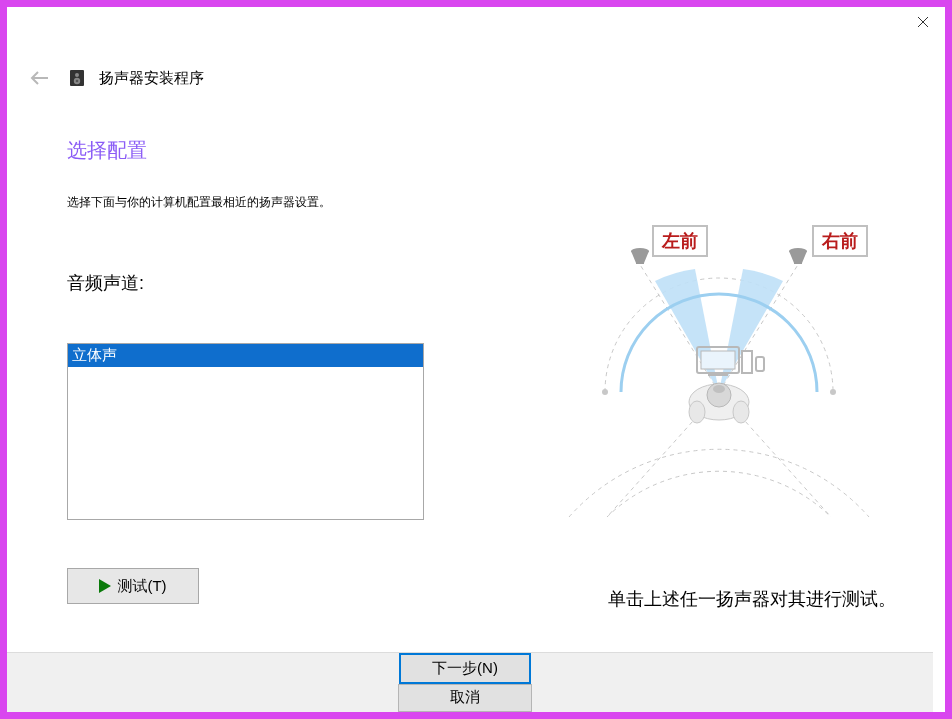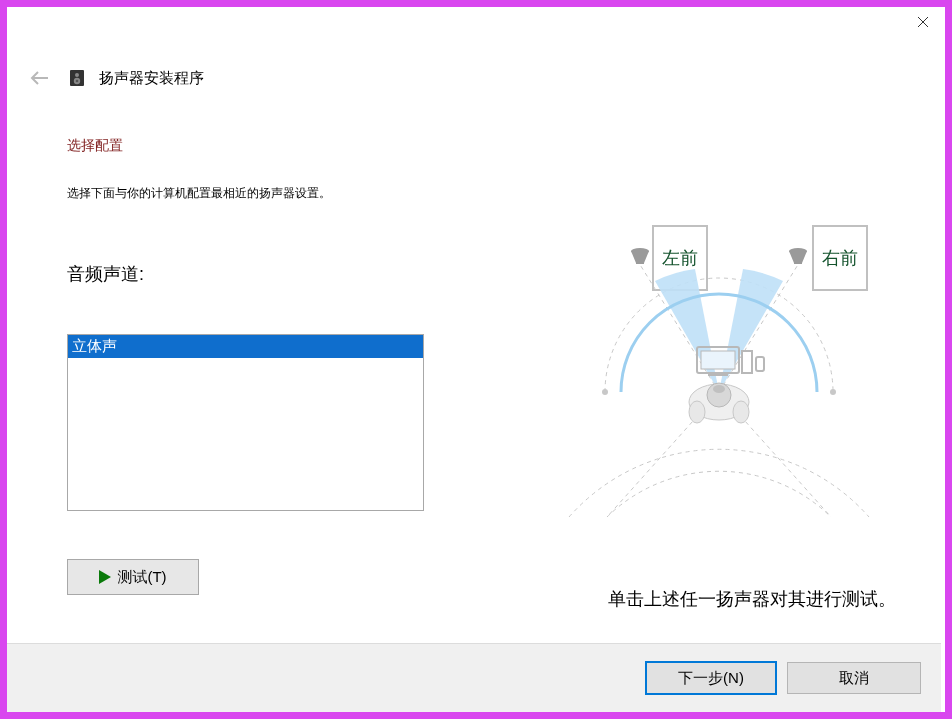--- a/index.html
+++ b/index.html
@@ -66,22 +66,22 @@
 
   
   .content {
     position: absolute;
     left: 60px;
     top: 120px;
     right: 40px;
     bottom: 60px;
   }
   .page-heading {
-    color: #7f1d1d;
-    font-size: 14px;
+    color: #8b5cf6;
+    font-size: 20px;
     font-weight: 400;
     margin: 10px 0 30px 0;
   }
   .subtext {
     font-size: 12px;
     margin-bottom: 60px;
   }
   .list-label {
     font-size: 18px;
     margin-bottom: 8px;
@@ -121,52 +121,54 @@
   .diagram-area {
     position: absolute;
     left: 540px;
     top: 210px;
     width: 380px;
     height: 300px;
   }
   .spk-label-box {
     position:absolute;
     border: 2px solid #c0c0c0;
-    color:#14532d;
+    color:#b91c1c;
     font-size:18px;
-    padding: 18px 8px;
+    padding: 1px 8px;
     line-height: 26px;
     background:#fff;
+    font-weight:bold;
   }
   .spk-icon {
     position:absolute;
     color:#9a9a9a;
   }
   .help-text {
     position:absolute;
     left: 580px;
     top: 580px;
     font-size:18px;
     margin-left:21px;
   }
 
   
   .footer {
     position: absolute;
     left: 0;
-    right: 4px;
+    right: 12px;
     bottom: 0;
-    height: 69px;
+    height: 60px;
     background: #f0f0f0;
     border-top: 1px solid #dcdcdc;
     display:flex;
     align-items:center;
     justify-content:flex-end;
     padding-right: 20px;
     box-sizing:border-box;
+    flex-direction:column;
   }
   .win-btn {
     min-width: 100px;
     height: 30px;
     border: 1px solid #b5b5b5;
     background: #e1e1e1;
     margin-left: 10px;
     padding: 0 16px;
     display:flex;
     align-items:center;

